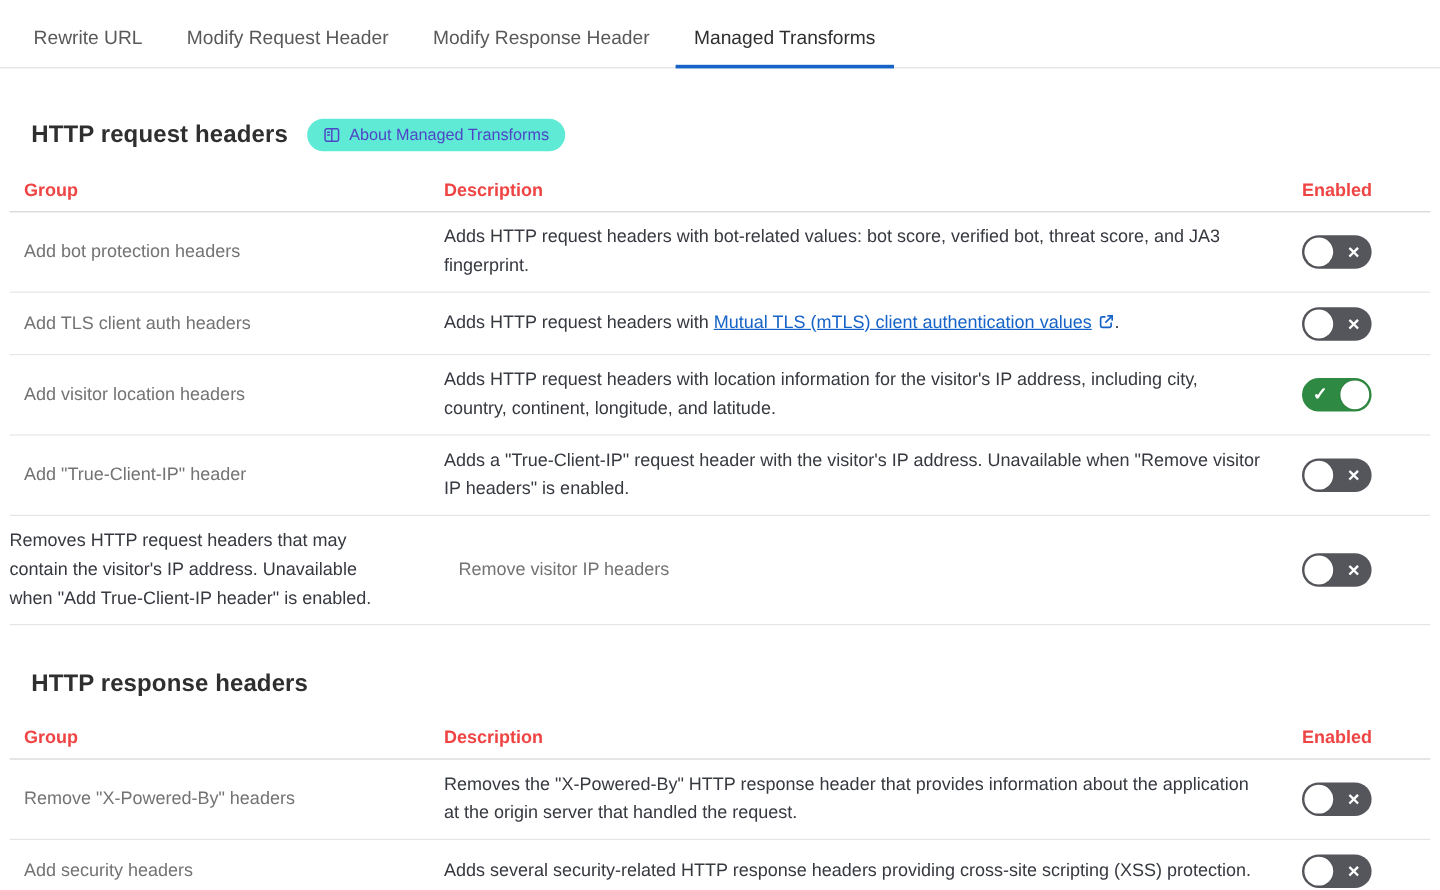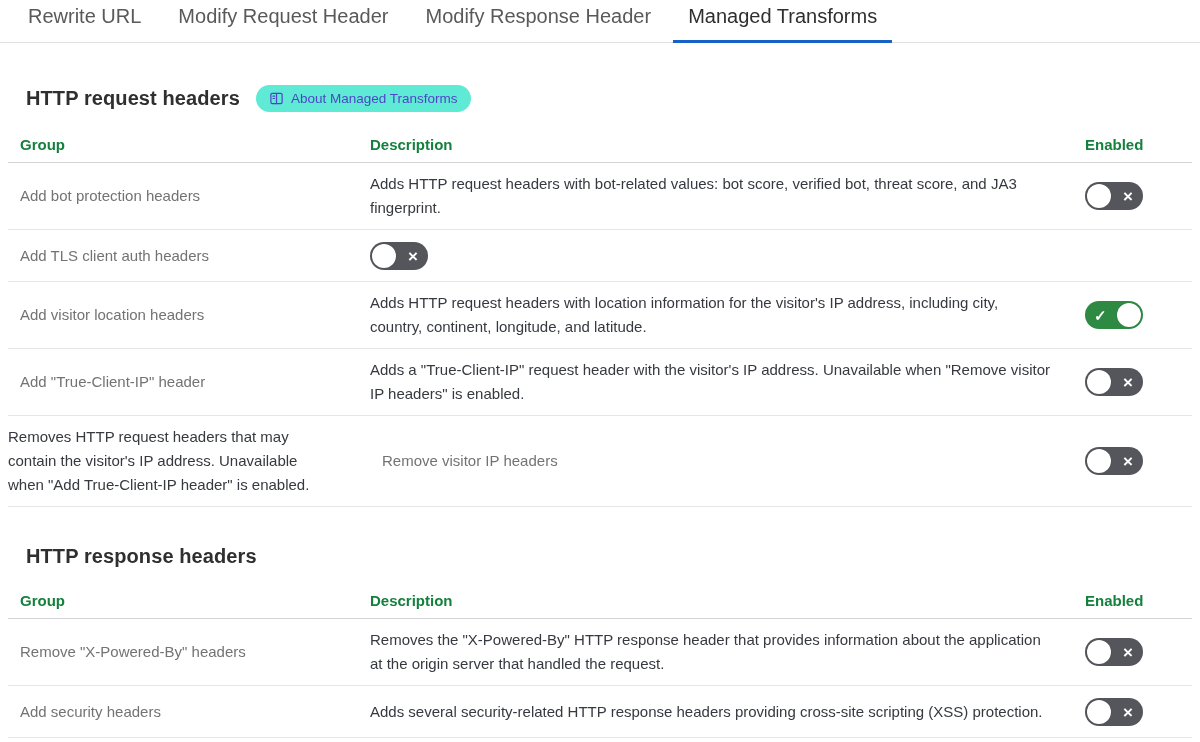--- a/index.html
+++ b/index.html
@@ -12,23 +12,23 @@
 
   
   .tabbar {
     display: flex;
     gap: 7px;
     padding: 0 13px;
     border-bottom: 1px solid #e2e2e2;
     align-items: flex-end;
   }
   .tab {
-    font-size: 20px;
+    font-size: 16px;
     color: #595959;
-    padding: 5px 15px 12px 15px;
+    padding: 24px 15px 12px 15px;
     cursor: pointer;
     white-space: nowrap;
     border-bottom: 3px solid transparent;
     margin-bottom: -1px;
   }
   .tab.active {
     color: #2f2f2f;
     font-weight: 400;
     border-bottom-color: #1663c7;
   }
@@ -71,21 +71,21 @@
     border-bottom: 1px solid #e6e6e6;
     min-height: 52px;
   }
   .trow.head {
     min-height: 0;
     border-bottom: 1px solid #d4d4d4;
   }
   .cell { padding: 9px 0; font-size: 15px; line-height: 24px; }
   .cell.group { padding-left: 12px; color: #737373; }
   .cell.desc { padding-right: 35px; color: #36393f; }
-  .trow.head .cell { font-weight: 700; color: #15803d; padding: 6px 0; line-height: 22px; }
+  .trow.head .cell { font-weight: 700; color: #ef4444; padding: 6px 0; line-height: 22px; }
   .trow.head .cell.group { padding-left: 12px; }
   .cell.toggle-cell { display: flex; justify-content: flex-start; }
 
   .link { color: #1663c7; text-decoration: underline; cursor: pointer; }
   .ext-icon-wrap { margin-left: 5px; display: inline-block; vertical-align: -2px; cursor: pointer; }
 
   
   .toggle {
     width: 58px;
     height: 28px;
@@ -156,20 +156,27 @@
     <div class="cell toggle-cell">
       <div class="toggle off">
         <span class="t-mark">×</span>
         <span class="t-knob"></span>
       </div>
     </div>
   </div>
 
   <div class="trow">
     <div class="cell group">Add TLS client auth headers</div>
+    <div class="cell desc">
+      <span>Adds HTTP request headers with </span><a class="link">Mutual TLS (mTLS) client authentication values</a><span class="ext-icon-wrap"><svg width="14" height="14" viewBox="0 0 16 16" fill="none" stroke="#1663c7" stroke-width="1.6" stroke-linecap="round" stroke-linejoin="round">
+            <path d="M6.5 3.5H4A1.5 1.5 0 0 0 2.5 5v7A1.5 1.5 0 0 0 4 13.5h7a1.5 1.5 0 0 0 1.5-1.5V9.5"></path>
+            <path d="M9.5 2.5h4v4"></path>
+            <path d="M13.5 2.5 7.5 8.5"></path>
+          </svg></span><span>.</span>
+    </div>
     <div class="cell toggle-cell">
       <div class="toggle off">
         <span class="t-mark">×</span>
         <span class="t-knob"></span>
       </div>
     </div>
   </div>
 
   <div class="trow">
     <div class="cell group">Add visitor location headers</div>

